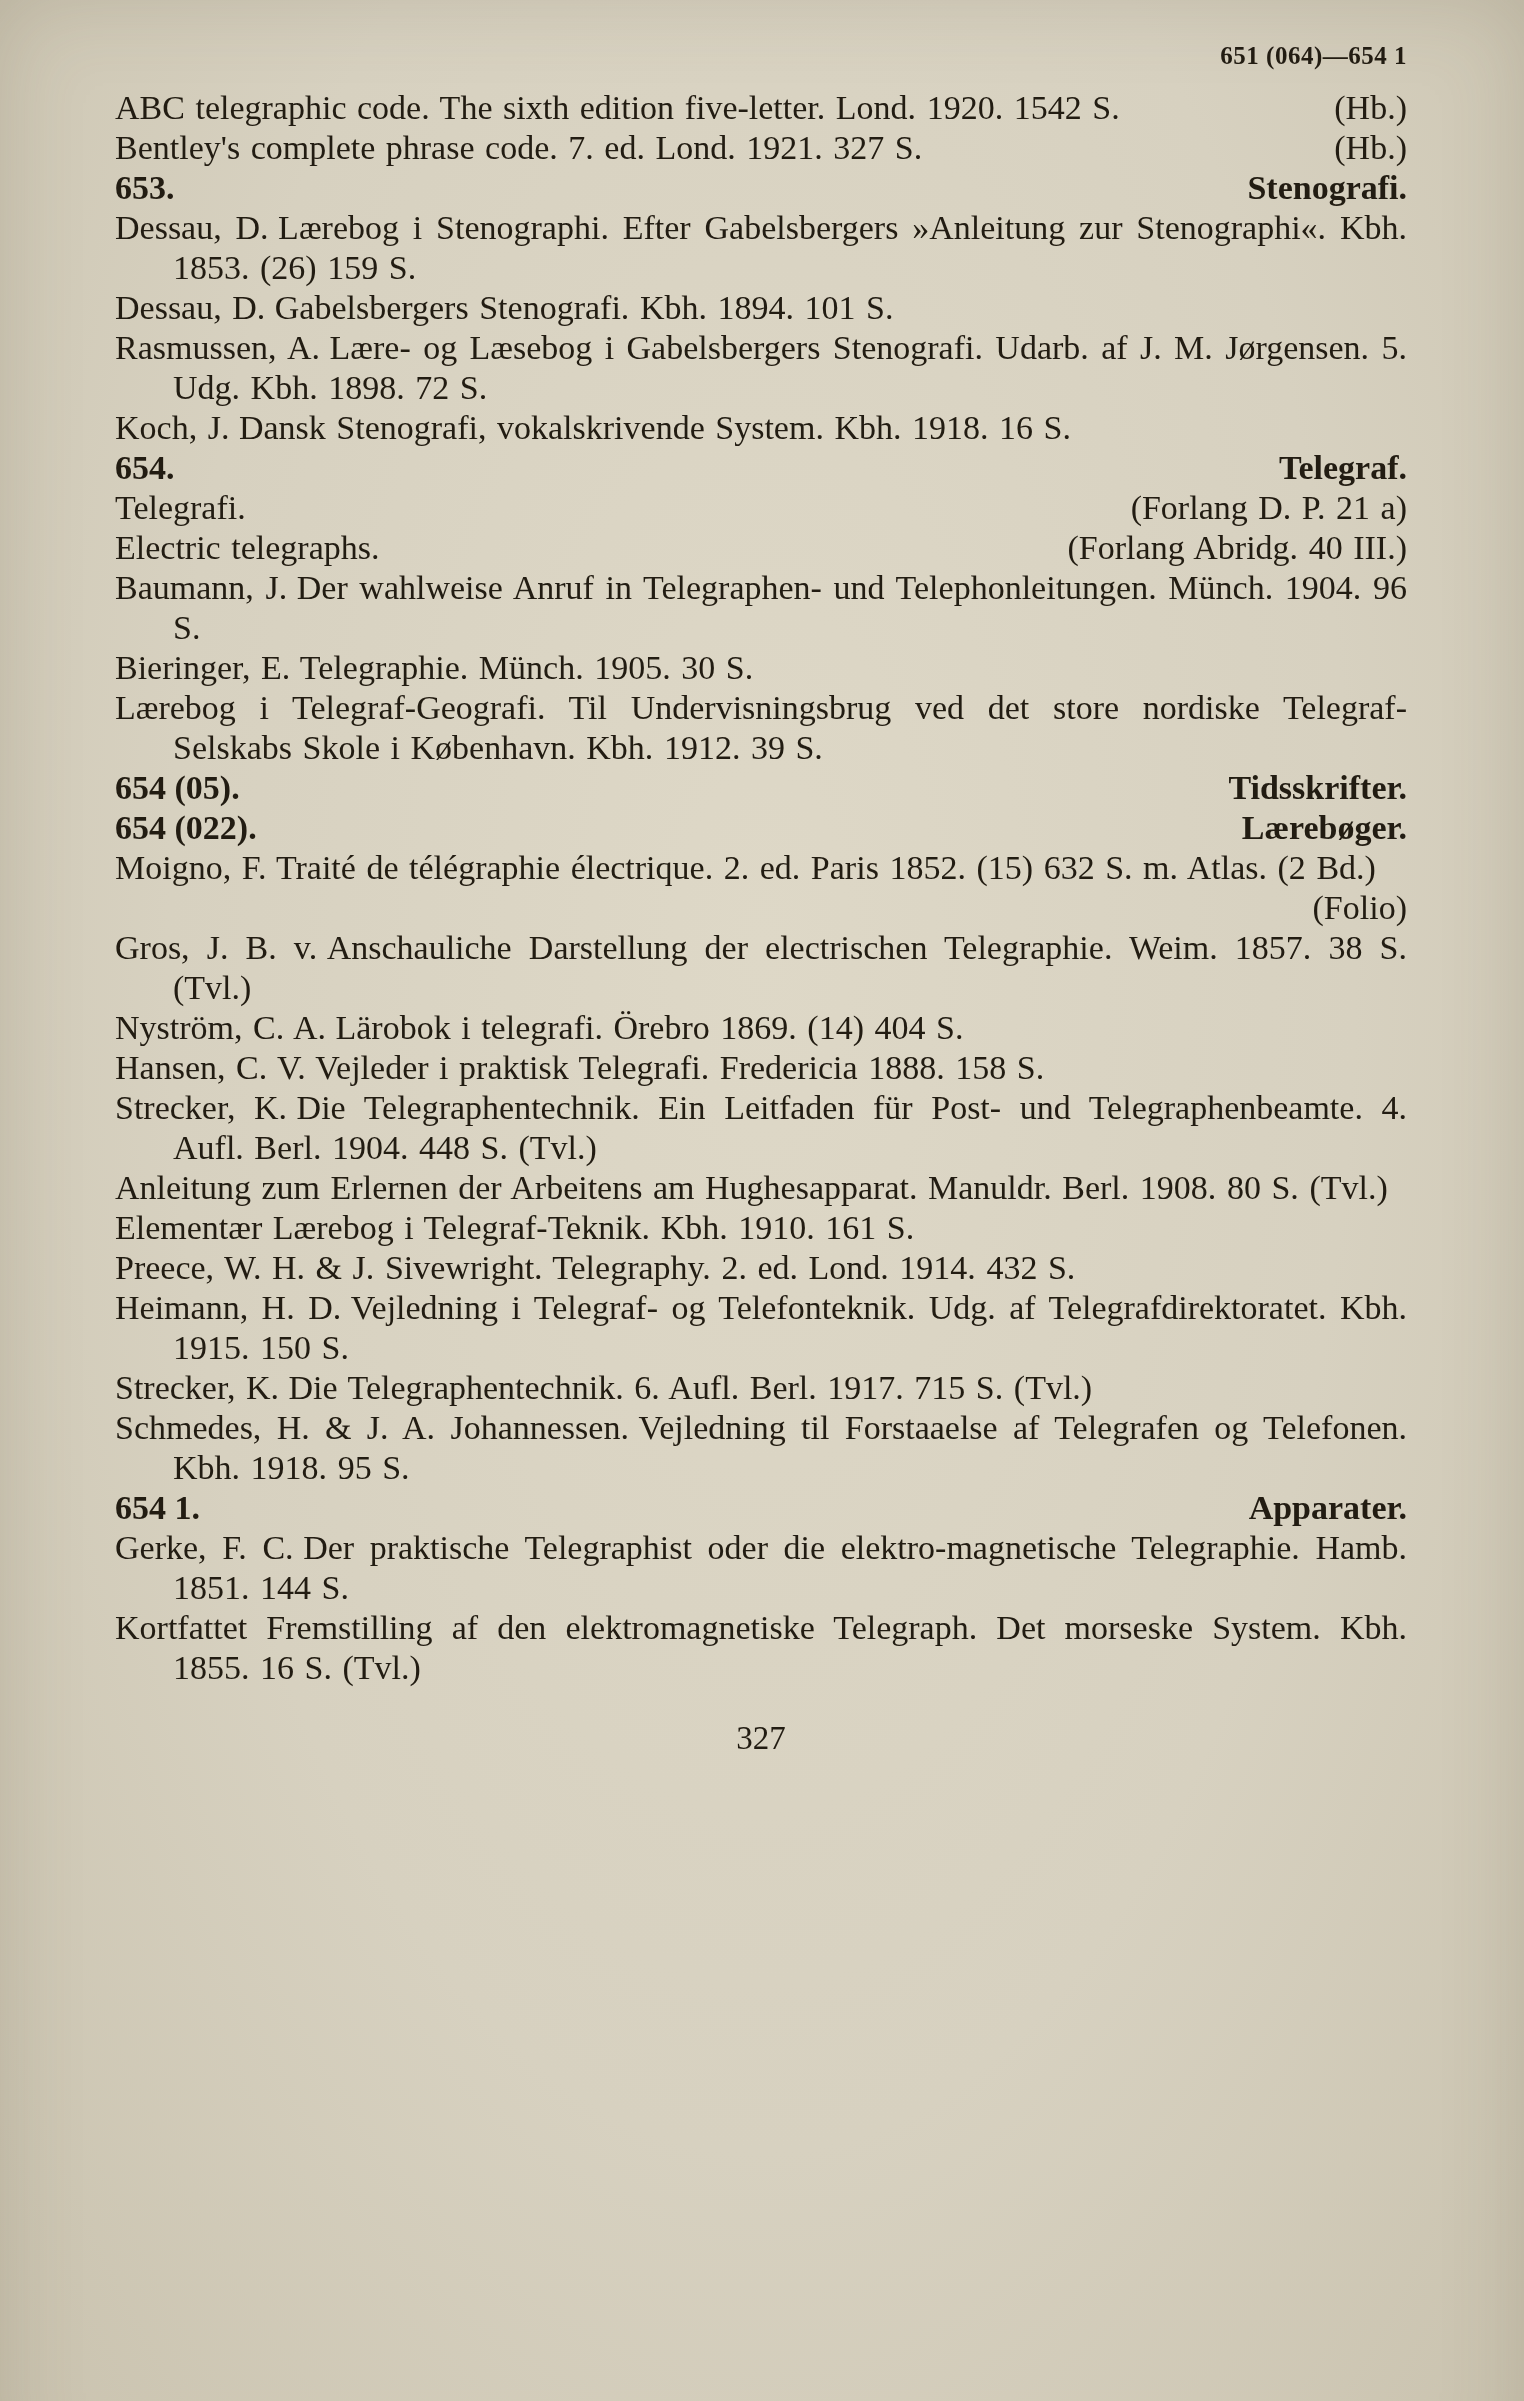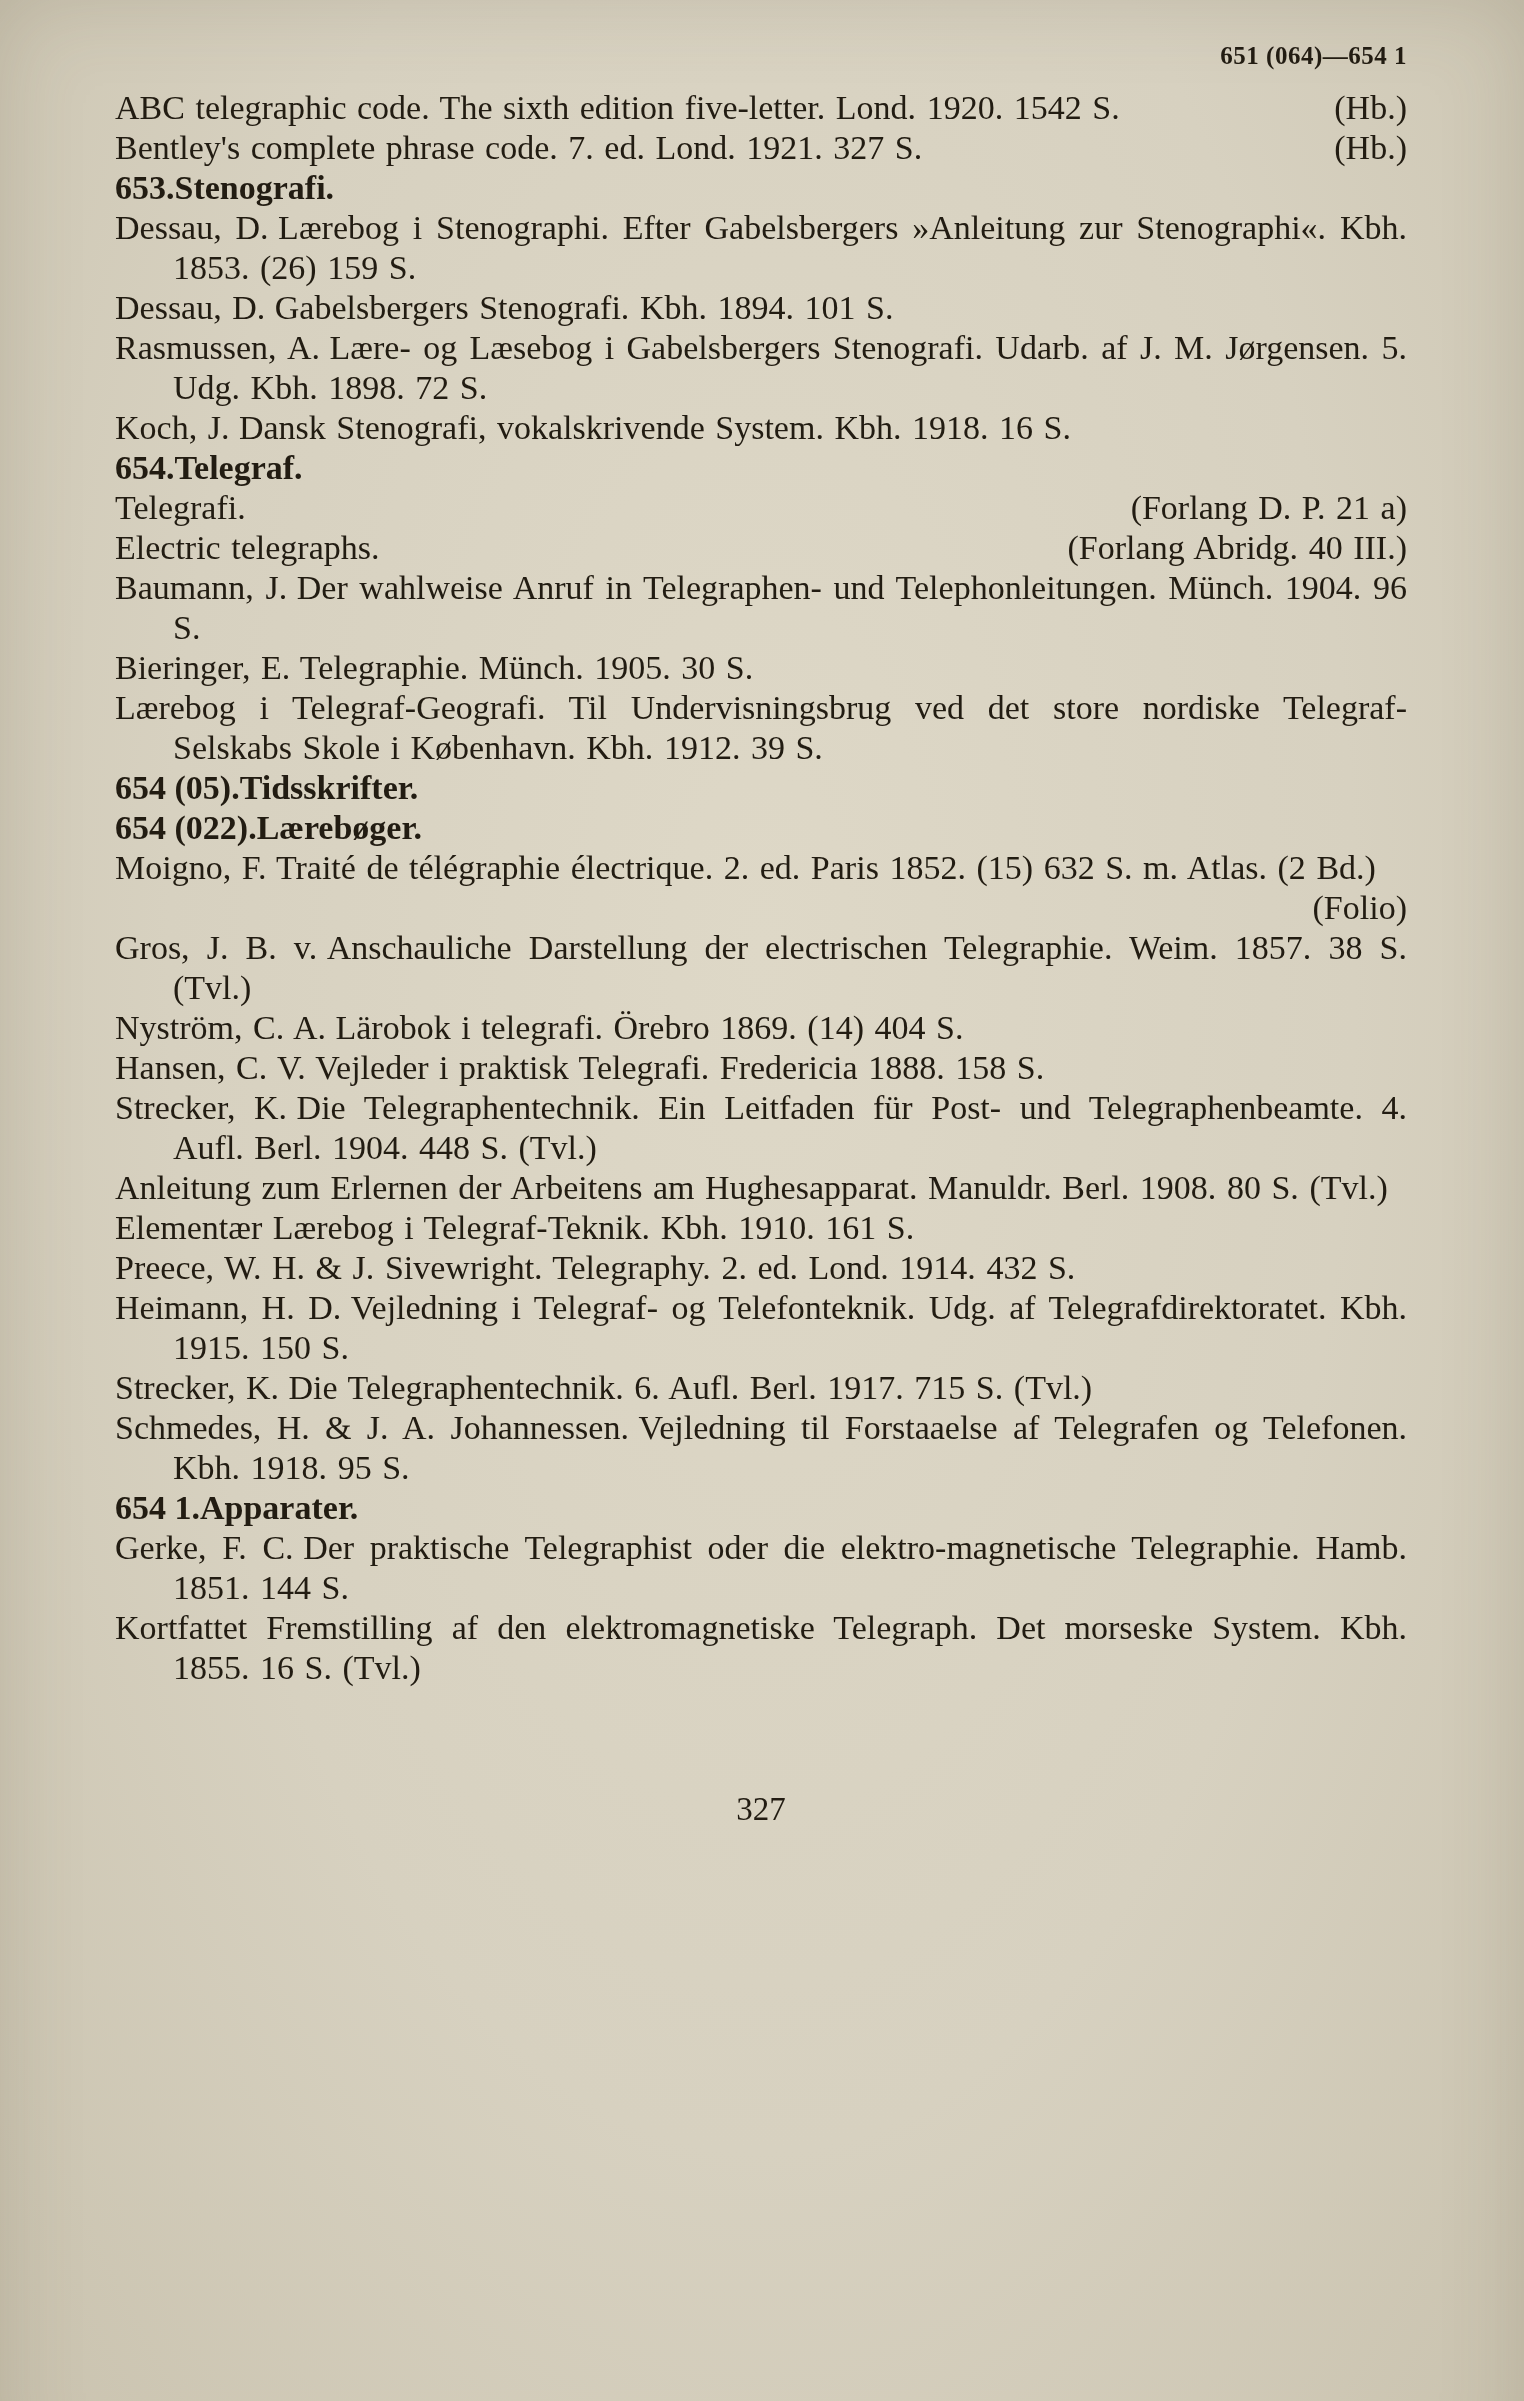--- a/index.html
+++ b/index.html
@@ -34,30 +34,31 @@
     text-indent: -58px;
     word-spacing: 0.06em;
   }
   .entry::after { content: ""; display: block; clear: both; }
   .entry .lead { font-weight: normal; margin-right: 0.28em; }
   .entry .lead:empty { display: none; }
   .entry .tail { float: right; }
   .entry .tail:empty { display: none; }
   .section-row {
     display: flex;
+    justify-content: space-between;
     align-items: baseline;
     font-weight: bold;
     font-size: 34px;
     line-height: 40px;
   }
   .folio {
     text-align: center;
     font-size: 33px;
     line-height: 40px;
-    margin-top: 101px;
+    margin-top: 30px;
   }
 </style>
 </head>
 <body>
 
 <div class="paper">
   <div class="page-header">651 (064)—654 1</div>
 
   <div class="content">
       <div class="entry"><span class="body">ABC telegraphic code. The sixth edition five-letter. Lond. 1920. 1542 S.</span><span class="tail">(Hb.)</span></div>

